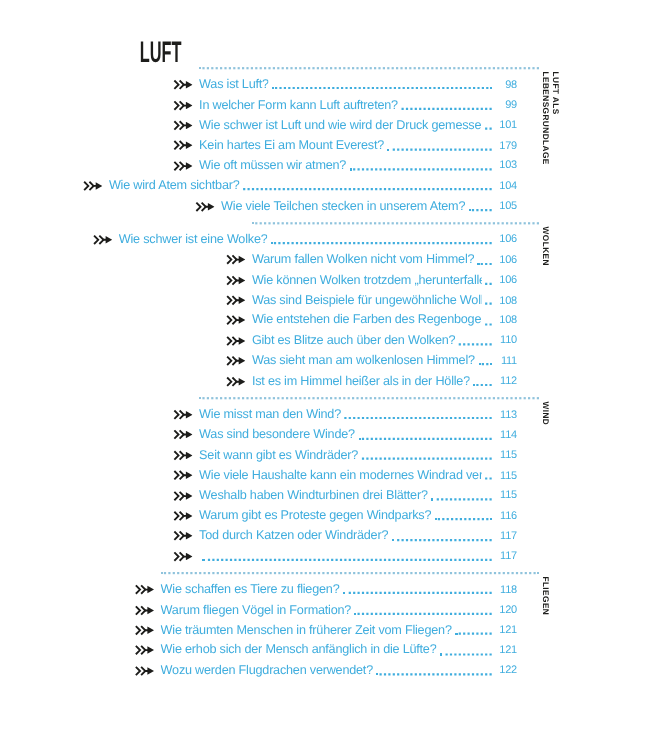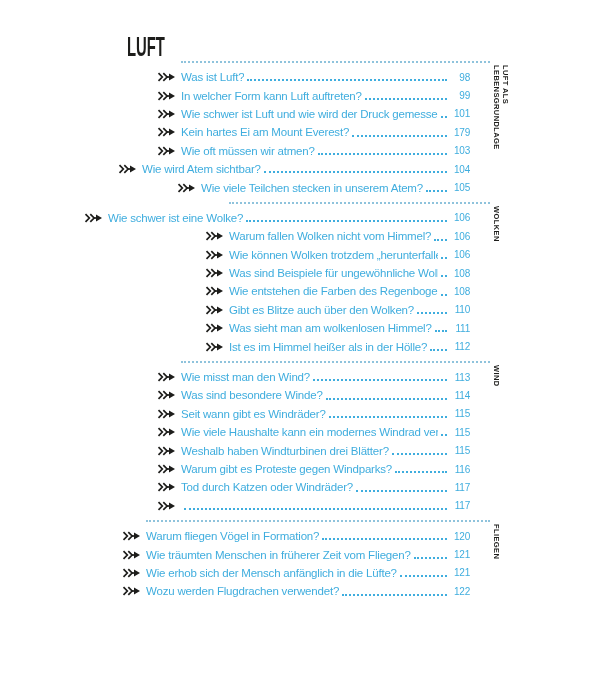--- a/index.html
+++ b/index.html
@@ -122,21 +122,21 @@
             <path d="M1.5 1.2 L5.3 5 L1.5 8.8" fill="none" stroke="#1d1d1b" stroke-width="1.7"></path>
             <path d="M6.3 1.2 L10.1 5 L6.3 8.8" fill="none" stroke="#1d1d1b" stroke-width="1.7"></path>
             <line x1="9" y1="5" x2="13" y2="5" stroke="#1d1d1b" stroke-width="1.7"></line>
             <polygon points="12,1.6 18,5 12,8.4" fill="#1d1d1b"></polygon>
           </svg>
         </span>
         <span class="etitle">Wie oft müssen wir atmen?</span>
         <span class="leader"></span>
         <span class="pnum">103</span>
       </div>
-      <div class="row" style="padding-left: 118px;">
+      <div class="row" style="padding-left: 75px;">
         <span class="arrow">
           <svg width="18" height="10" viewBox="0 0 18 10">
             <path d="M1.5 1.2 L5.3 5 L1.5 8.8" fill="none" stroke="#1d1d1b" stroke-width="1.7"></path>
             <path d="M6.3 1.2 L10.1 5 L6.3 8.8" fill="none" stroke="#1d1d1b" stroke-width="1.7"></path>
             <line x1="9" y1="5" x2="13" y2="5" stroke="#1d1d1b" stroke-width="1.7"></line>
             <polygon points="12,1.6 18,5 12,8.4" fill="#1d1d1b"></polygon>
           </svg>
         </span>
         <span class="etitle">Wie wird Atem sichtbar?</span>
         <span class="leader"></span>
@@ -358,20 +358,33 @@
             <path d="M1.5 1.2 L5.3 5 L1.5 8.8" fill="none" stroke="#1d1d1b" stroke-width="1.7"></path>
             <path d="M6.3 1.2 L10.1 5 L6.3 8.8" fill="none" stroke="#1d1d1b" stroke-width="1.7"></path>
             <line x1="9" y1="5" x2="13" y2="5" stroke="#1d1d1b" stroke-width="1.7"></line>
             <polygon points="12,1.6 18,5 12,8.4" fill="#1d1d1b"></polygon>
           </svg>
         </span>
         <span class="leader"></span>
         <span class="pnum">117</span>
       </div>
       <div class="sep" style="margin-left: 146px; width: 344px;"></div>
+      <div class="row" style="padding-left: 122px;">
+        <span class="arrow">
+          <svg width="18" height="10" viewBox="0 0 18 10">
+            <path d="M1.5 1.2 L5.3 5 L1.5 8.8" fill="none" stroke="#1d1d1b" stroke-width="1.7"></path>
+            <path d="M6.3 1.2 L10.1 5 L6.3 8.8" fill="none" stroke="#1d1d1b" stroke-width="1.7"></path>
+            <line x1="9" y1="5" x2="13" y2="5" stroke="#1d1d1b" stroke-width="1.7"></line>
+            <polygon points="12,1.6 18,5 12,8.4" fill="#1d1d1b"></polygon>
+          </svg>
+        </span>
+        <span class="etitle">Wie schaffen es Tiere zu fliegen?</span>
+        <span class="leader"></span>
+        <span class="pnum">118</span>
+      </div>
       <div class="row" style="padding-left: 122px;">
         <span class="arrow">
           <svg width="18" height="10" viewBox="0 0 18 10">
             <path d="M1.5 1.2 L5.3 5 L1.5 8.8" fill="none" stroke="#1d1d1b" stroke-width="1.7"></path>
             <path d="M6.3 1.2 L10.1 5 L6.3 8.8" fill="none" stroke="#1d1d1b" stroke-width="1.7"></path>
             <line x1="9" y1="5" x2="13" y2="5" stroke="#1d1d1b" stroke-width="1.7"></line>
             <polygon points="12,1.6 18,5 12,8.4" fill="#1d1d1b"></polygon>
           </svg>
         </span>
         <span class="etitle">Warum fliegen Vögel in Formation?</span>

